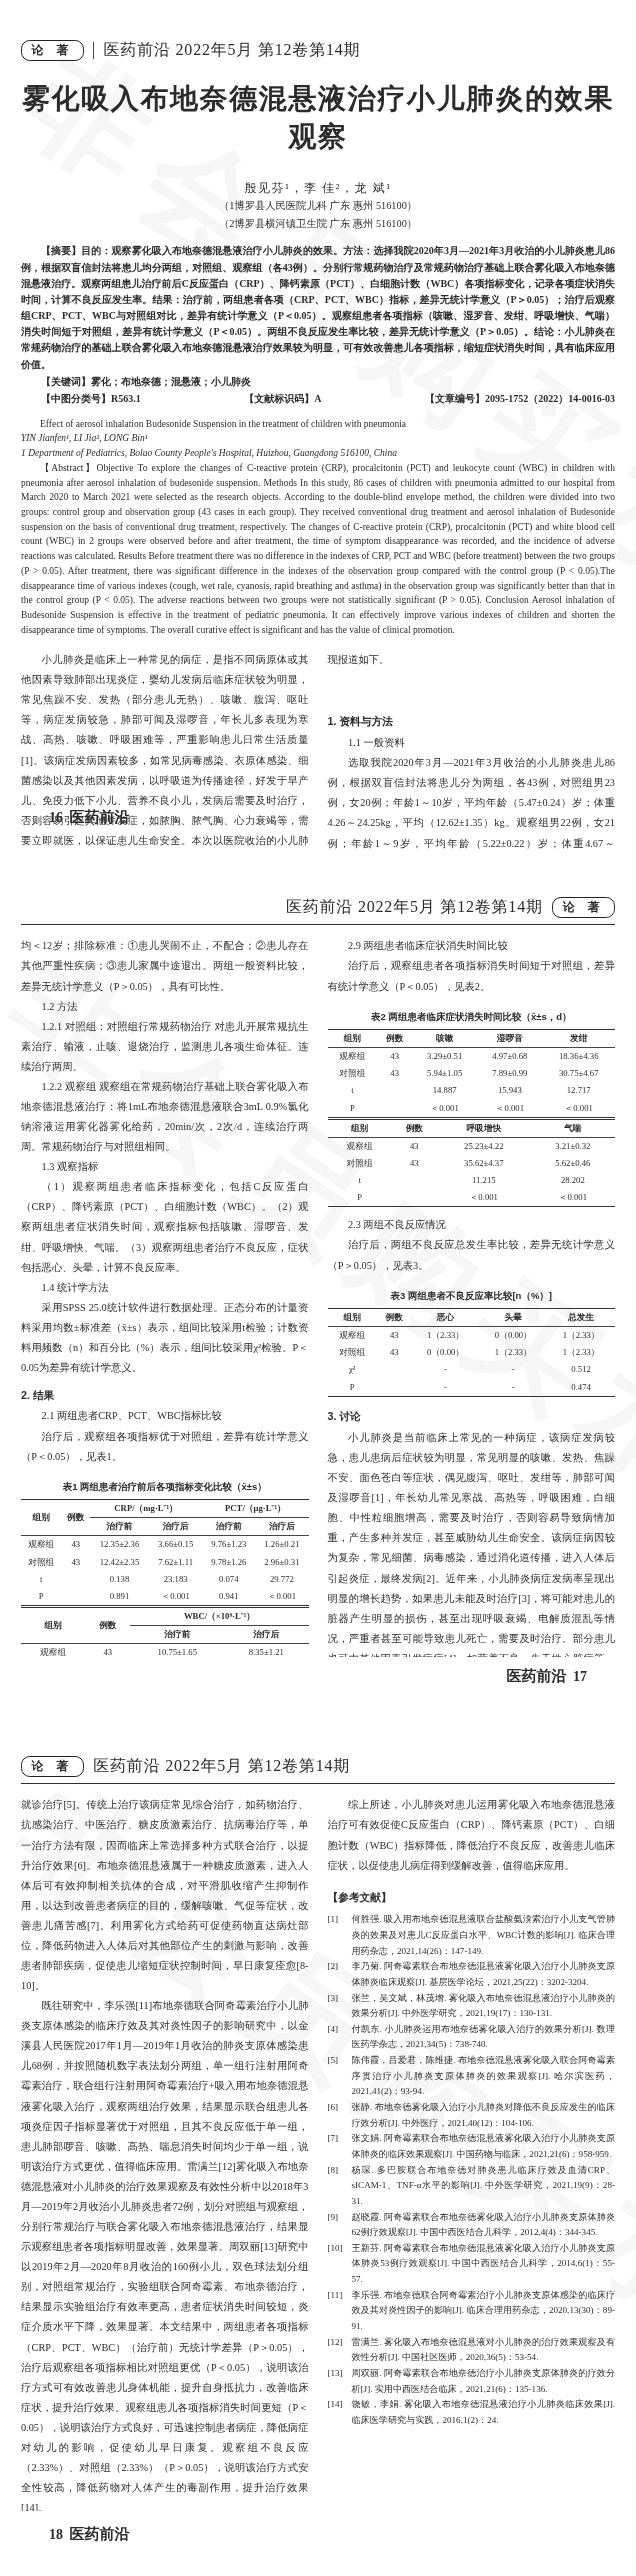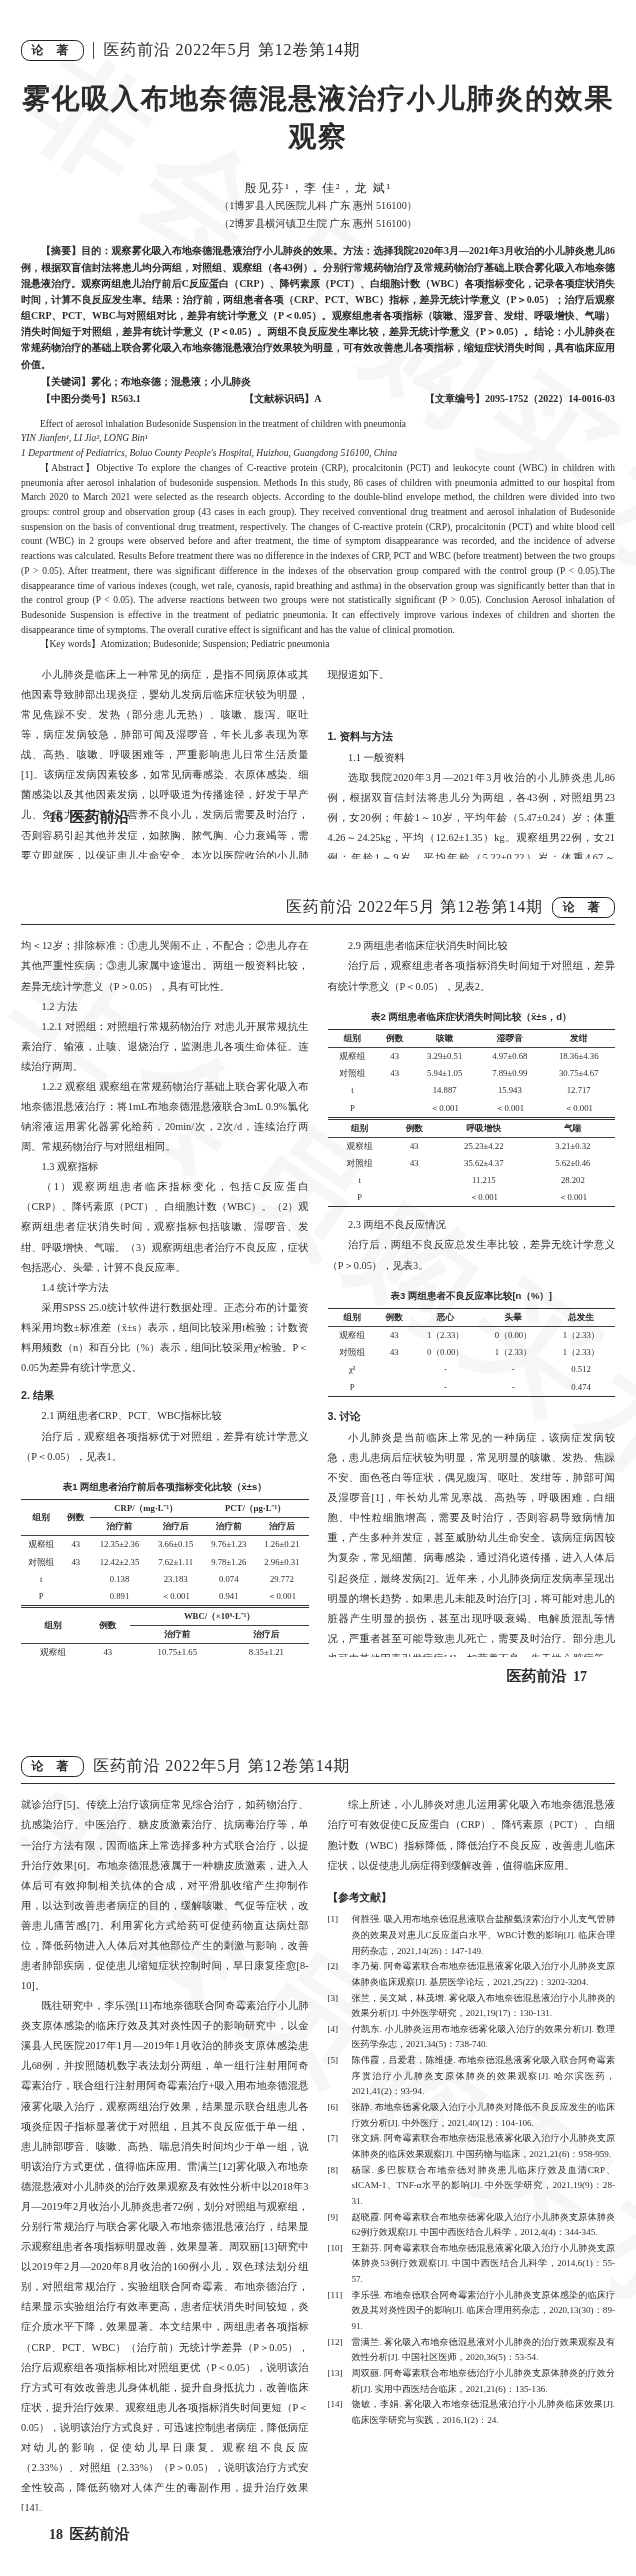--- a/index.html
+++ b/index.html
@@ -90,21 +90,20 @@
     <div class="meta-line">
       <span>【中图分类号】R563.1</span>
       <span>【文献标识码】A</span>
       <span>【文章编号】2095-1752（2022）14-0016-03</span>
     </div>
     <div class="en">
       <p class="en-title">Effect of aerosol inhalation Budesonide Suspension in the treatment of children with pneumonia</p>
       <p class="en-it">YIN Jianfen¹, LI Jia², LONG Bin¹</p>
       <p class="en-it">1 Department of Pediatrics, Boluo County People's Hospital, Huizhou, Guangdong 516100, China</p>
       <p class="abstract-en">【Abstract】Objective To explore the changes of C-reactive protein (CRP), procalcitonin (PCT) and leukocyte count (WBC) in children with pneumonia after aerosol inhalation of budesonide suspension. Methods In this study, 86 cases of children with pneumonia admitted to our hospital from March 2020 to March 2021 were selected as the research objects. According to the double-blind envelope method, the children were divided into two groups: control group and observation group (43 cases in each group). They received conventional drug treatment and aerosol inhalation of Budesonide suspension on the basis of conventional drug treatment, respectively. The changes of C-reactive protein (CRP), procalcitonin (PCT) and white blood cell count (WBC) in 2 groups were observed before and after treatment, the time of symptom disappearance was recorded, and the incidence of adverse reactions was calculated. Results Before treatment there was no difference in the indexes of CRP, PCT and WBC (before treatment) between the two groups (P &gt; 0.05). After treatment, there was significant difference in the indexes of the observation group compared with the control group (P &lt; 0.05).The disappearance time of various indexes (cough, wet rale, cyanosis, rapid breathing and asthma) in the observation group was significantly better than that in the control group (P &lt; 0.05). The adverse reactions between two groups were not statistically significant (P &gt; 0.05). Conclusion Aerosol inhalation of Budesonide Suspension is effective in the treatment of pediatric pneumonia. It can effectively improve various indexes of children and shorten the disappearance time of symptoms. The overall curative effect is significant and has the value of clinical promotion.</p>
-      <p class="kw-en">【Key words】Atomization; Budesonide; Suspension; Pediatric pneumonia</p>
     </div>
     <div class="cols cols1">
       <div class="col">
         <p>小儿肺炎是临床上一种常见的病症，是指不同病原体或其他因素导致肺部出现炎症，婴幼儿发病后临床症状较为明显，常见焦躁不安、发热（部分患儿无热）、咳嗽、腹泻、呕吐等，病症发病较急，肺部可闻及湿啰音，年长儿多表现为寒战、高热、咳嗽、呼吸困难等，严重影响患儿日常生活质量[1]。该病症发病因素较多，如常见病毒感染、衣原体感染、细菌感染以及其他因素发病，以呼吸道为传播途径，好发于早产儿、免疫力低下小儿、营养不良小儿，发病后需要及时治疗，否则容易引起其他并发症，如脓胸、脓气胸、心力衰竭等，需要立即就医，以保证患儿生命安全。本次以医院收治的小儿肺炎患儿为对象，分析雾化吸入布地奈德混悬液的临床治疗效果，</p>
       </div>
       <div class="col">
         <p class="cont">现报道如下。</p>
         <div class="h-bold sp-top">1. 资料与方法</div>
         <p class="h-sub">1.1 一般资料</p>
         <p>选取我院2020年3月—2021年3月收治的小儿肺炎患儿86例，根据双盲信封法将患儿分为两组，各43例，对照组男23例，女20例；年龄1～10岁，平均年龄（5.47±0.24）岁；体重4.26～24.25kg，平均（12.62±1.35）kg。观察组男22例，女21例；年龄1～9岁，平均年龄（5.22±0.22）岁；体重4.67～24.16kg，平均（13.06±1.32）kg。纳入标准：①患儿家属知情，签订协议书；②患儿病例资料完整；③患儿</p>

